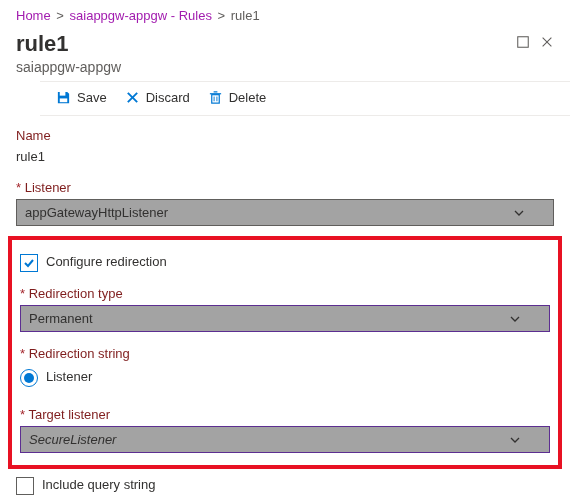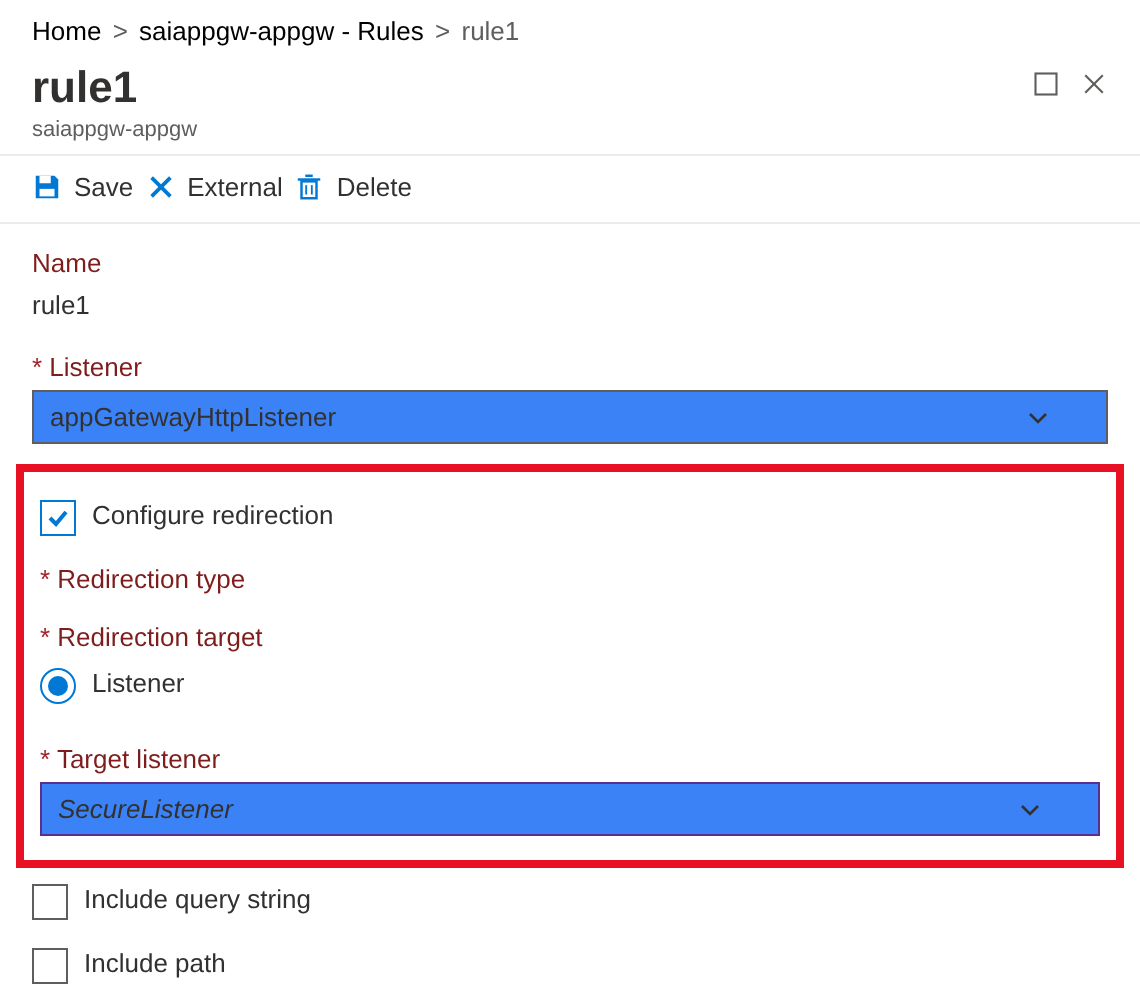--- a/index.html
+++ b/index.html
@@ -9,50 +9,51 @@
     color: #323130;
     background: #fff;
     width: 570px;
     height: 504px;
     overflow: hidden;
   }
   .breadcrumb {
     padding: 8px 16px 4px 16px;
     font-size: 13px;
   }
-  .breadcrumb a { color: #000000; text-decoration: none; }
+  .breadcrumb a { color: #a21caf; text-decoration: none; }
   .breadcrumb .sep { color: #605e5c; margin: 0 2px; }
   .breadcrumb .current { color: #605e5c; }
   .header {
     padding: 4px 16px 6px 16px;
     display: flex;
     align-items: flex-start;
     justify-content: space-between;
   }
   .header-left h1 {
     font-size: 22px;
     font-weight: 600;
     color: #323130;
     line-height: 1.2;
   }
   .header-left .subtitle {
-    font-size: 11px;
+    font-size: 14px;
     color: #605e5c;
     margin-top: 2px;
   }
   .header-icons { display: flex; gap: 10px; align-items: center; padding-top: 4px;}
   .header-icons svg { width: 14px; height: 14px; stroke: #605e5c; fill: none; stroke-width: 1.2; cursor: pointer;}
   .toolbar {
     display: flex;
-    gap: 6px;
+    gap: 18px;
     padding: 8px 16px 10px 16px;
     border-top: 1px solid #edebe9;
     border-bottom: 1px solid #edebe9;
     background:#faf9f8;
     background:#fff;
+    margin-left:40px;
   }
   .toolbar .cmd {
     display: flex;
     align-items: center;
     gap: 6px;
     cursor: pointer;
     color: #323130;
     font-size: 13px;
   }
   .toolbar .cmd svg { width: 15px; height: 15px; }
@@ -60,21 +61,21 @@
   .field { margin-bottom: 14px; }
   .label { font-size: 13px; color: #7f1d1d; margin-bottom: 4px; display: block; }
   .required::before { content: "* "; color: #a4262c; }
   .value { font-size: 13px; color: #323130; padding: 2px 0; }
   .select {
     width: 100%;
     border: 1px solid #605e5c;
     padding: 5px 28px 5px 8px;
     font-size: 13px;
     position: relative;
-    background: #3b82f6;
+    background: #a3a3a3;
     cursor: pointer;
     display:flex;
     align-items:center;
     justify-content:space-between;
   }
   .select .chev { width:12px; height:12px;}
   .checkbox-row, .radio-row {
     display: flex;
     align-items: flex-start;
     gap: 8px;
@@ -146,21 +147,21 @@
         <rect x="4" y="2" width="6" height="4" fill="#fff"></rect>
         <rect x="4" y="9" width="8" height="4" fill="#fff"></rect>
       </svg>
     <span>Save</span>
   </div>
   <div class="cmd">
     <svg viewBox="0 0 16 16">
         <line x1="3" y1="3" x2="13" y2="13" stroke="#0078d4" stroke-width="2"></line>
         <line x1="13" y1="3" x2="3" y2="13" stroke="#0078d4" stroke-width="2"></line>
       </svg>
-    <span>External</span>
+    <span>Discard</span>
   </div>
   <div class="cmd">
     <svg viewBox="0 0 16 16">
         <rect x="4" y="5" width="8" height="9" fill="none" stroke="#0078d4" stroke-width="1.3"></rect>
         <line x1="2" y1="4" x2="14" y2="4" stroke="#0078d4" stroke-width="1.3"></line>
         <line x1="6" y1="2" x2="10" y2="2" stroke="#0078d4" stroke-width="1.3"></line>
         <line x1="6.5" y1="7" x2="6.5" y2="12" stroke="#0078d4"></line>
         <line x1="9.5" y1="7" x2="9.5" y2="12" stroke="#0078d4"></line>
       </svg>
     <span>Delete</span>
@@ -192,24 +193,30 @@
           <svg width="12" height="12" viewBox="0 0 12 12">
               <polyline points="2,6 5,9 10,3" fill="none" stroke-width="2"></polyline>
             </svg>
         </span>
         <span>Configure redirection</span>
       </div>
     </div>
 
     <div class="field">
       <span class="label required">Redirection type</span>
+      <div class="select" style="border-color:#5c2e91;">
+        <span>Permanent</span>
+        <svg class="chev" viewBox="0 0 12 12">
+            <polyline points="2,4 6,8 10,4" fill="none" stroke="#323130" stroke-width="1.3"></polyline>
+          </svg>
+      </div>
     </div>
 
     <div class="field">
-      <span class="label required">Redirection target</span>
+      <span class="label required">Redirection string</span>
       <div class="radio-group">
         <div class="radio-row">
           <span class="radio checked">
               <span class="dot"></span>
             </span>
           <span>Listener</span>
         </div>
       </div>
     </div>
 

